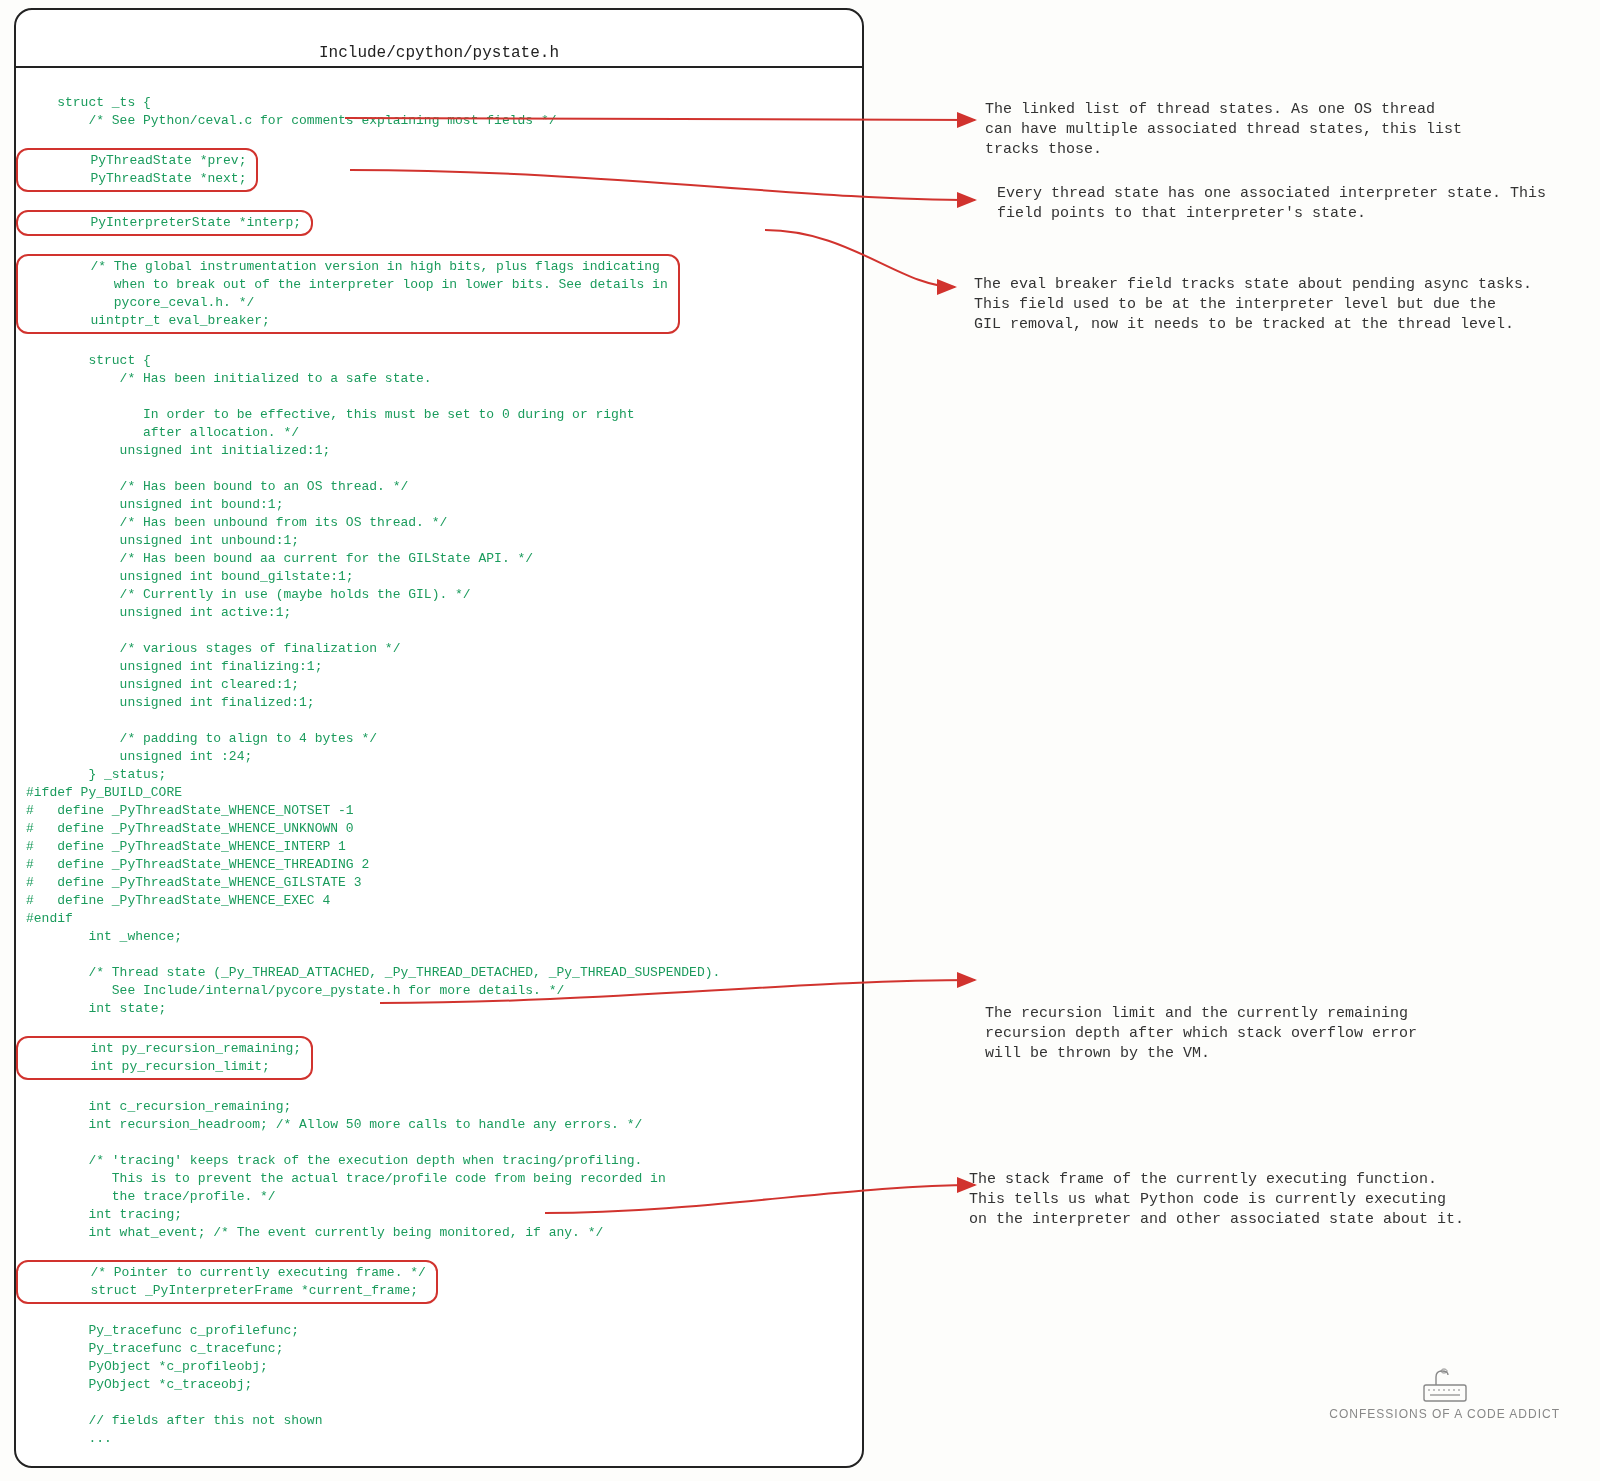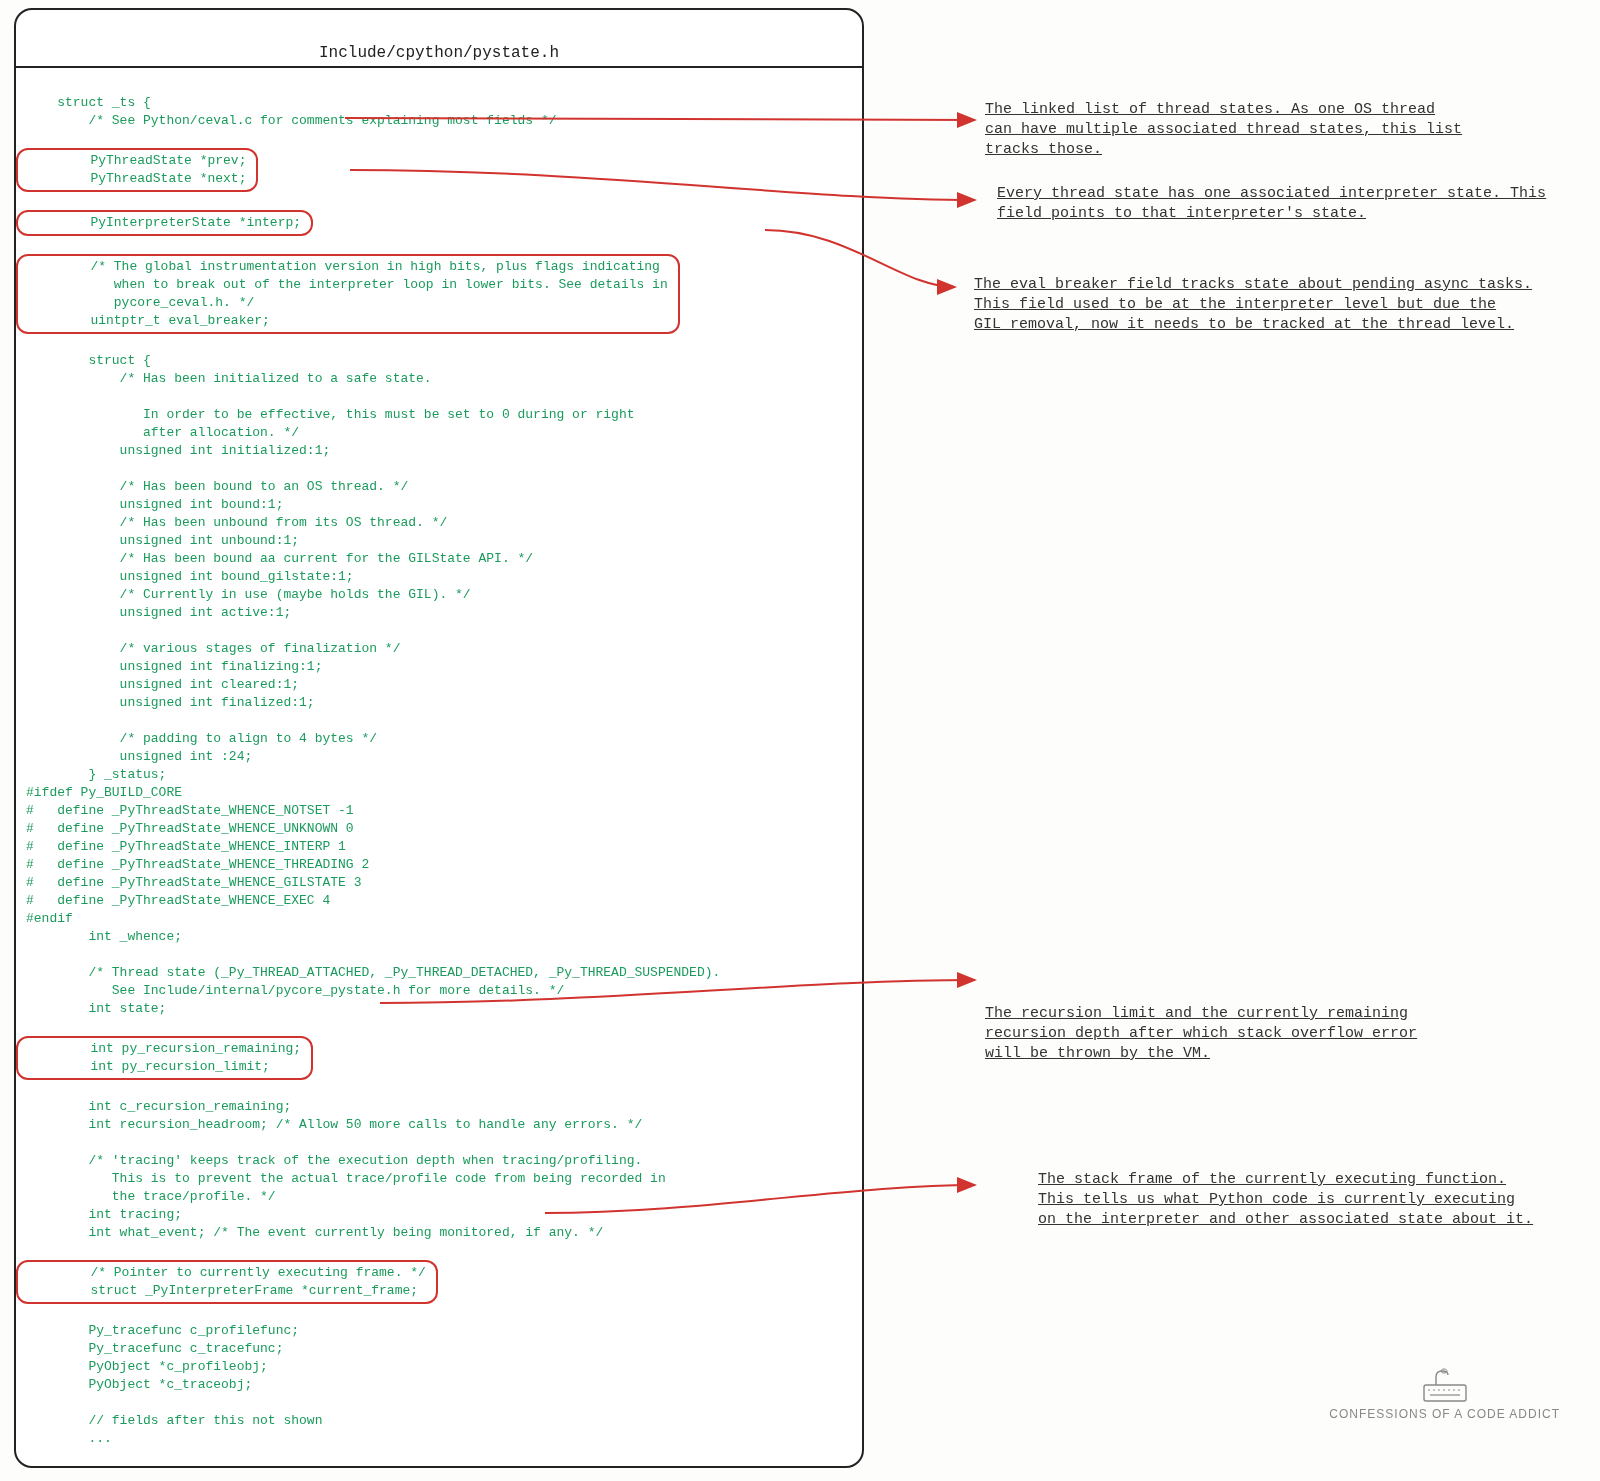--- a/index.html
+++ b/index.html
@@ -49,21 +49,20 @@
     padding: 2px 10px 2px 10px;
     margin-left: -10px;
   }
   .annotation {
     position: absolute;
     font-family: "Courier New", Courier, monospace;
     color: #333;
     font-size: 15px;
     line-height: 20px;
     white-space: pre-wrap;
-    text-decoration: underline;
   }
   svg.arrows {
     position: absolute;
     left: 0;
     top: 0;
     width: 1600px;
     height: 1481px;
     pointer-events: none;
   }
   .watermark {
@@ -164,21 +163,21 @@
 can have multiple associated thread states, this list
 tracks those.</div>
 <div class="annotation" style="left:985px; top:184px; width:570px;margin-left:12px;">Every thread state has one associated interpreter state. This
 field points to that interpreter's state.</div>
 <div class="annotation" style="left:974px; top:275px; width:590px;">The eval breaker field tracks state about pending async tasks.
 This field used to be at the interpreter level but due the
 GIL removal, now it needs to be tracked at the thread level.</div>
 <div class="annotation" style="left:985px; top:1004px; width:520px;">The recursion limit and the currently remaining
 recursion depth after which stack overflow error
 will be thrown by the VM.</div>
-<div class="annotation" style="left:1038px; top:1170px; width:560px;">The stack frame of the currently executing function.
+<div class="annotation" style="left:969px; top:1170px; width:560px;">The stack frame of the currently executing function.
 This tells us what Python code is currently executing
 on the interpreter and other associated state about it.</div>
 
 <svg class="arrows">
   <defs>
     <marker id="arrowhead" markerWidth="10" markerHeight="8" refX="9" refY="4" orient="auto" markerUnits="strokeWidth">
       <path d="M0,0 L10,4 L0,8 z" fill="#d1332e"></path>
     </marker>
   </defs>
 

